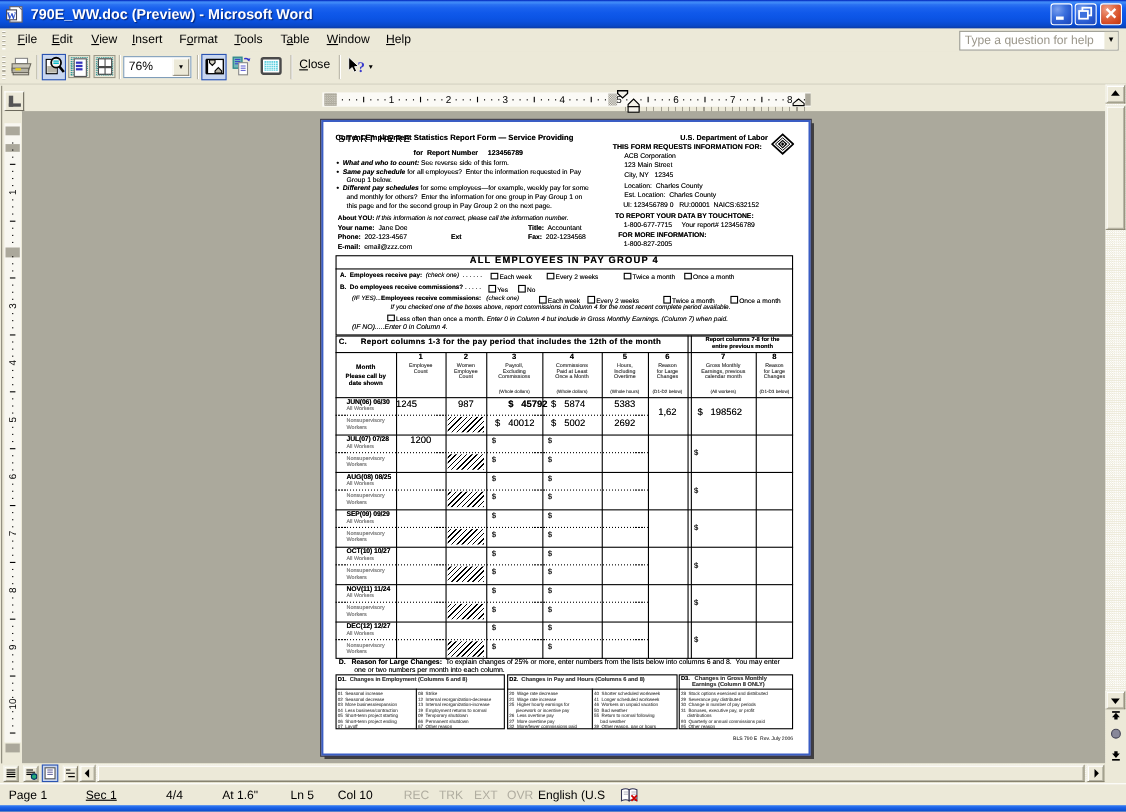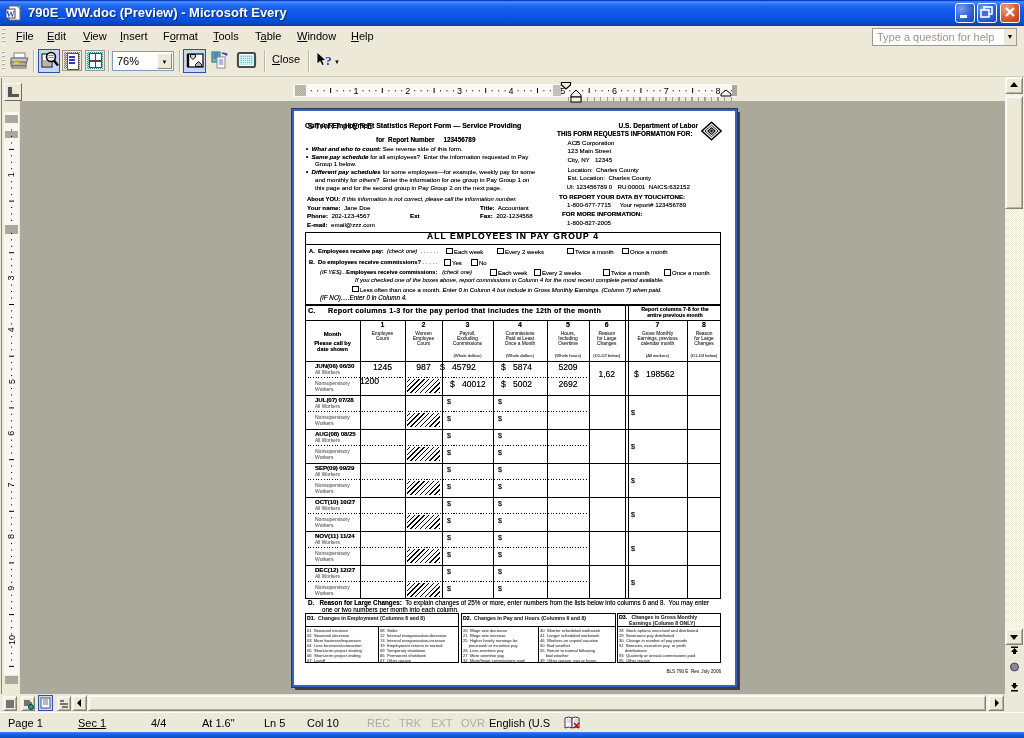--- a/index.html
+++ b/index.html
@@ -84,21 +84,21 @@
 
 <div id="titlebar" class="abs"></div>
 <div id="wicon" class="abs">
   <svg width="16" height="16" viewBox="0 0 16 16">
     <rect x="4" y="1" width="11" height="14" fill="#fff" stroke="#667"></rect>
     <path d="M4 1 h8 l3 3 v11 h-11 z" fill="#fff" stroke="#667"></path>
     <rect x="1" y="4" width="9" height="9" fill="#fff" stroke="#445"></rect>
     <text x="5.5" y="12" font-size="9" font-weight="bold" fill="#2b50c8" text-anchor="middle" font-family="Liberation Serif">W</text>
   </svg>
 </div>
-<div id="wtitle" class="abs nw">790E_WW.doc (Preview) - Microsoft Every</div>
+<div id="wtitle" class="abs nw">790E_WW.doc (Preview) - Microsoft Word</div>
 <div id="btnmin" class="abs capbtn"><svg width="18" height="16" viewBox="0 0 18 16">
       <rect x="4" y="11" width="7" height="3" fill="#fff"></rect>
     </svg></div>
 <div id="btnmax" class="abs capbtn"><svg width="18" height="16" viewBox="0 0 18 16">
       <rect x="6" y="3" width="8" height="7" fill="none" stroke="#fff" stroke-width="1.6"></rect>
       <rect x="3" y="6" width="8" height="7" fill="#3c70dd" stroke="#fff" stroke-width="1.6"></rect>
     </svg></div>
 <div id="btncls" class="abs capbtn"><svg width="18" height="17" viewBox="0 0 18 17">
       <path d="M5 4 L13 12 M13 4 L5 12" stroke="#fff" stroke-width="2.2"></path>
     </svg></div>
@@ -505,28 +505,28 @@
 <div class="t b" style="left:336px;top:213.0px;width:59px;text-align:center;font-size:7px;">7</div>
 <div class="t" style="left:336px;top:221.5px;width:59px;text-align:center;font-size:4.85px;line-height:5.35px;white-space:normal;color:#444;">Gross Monthly<br>Earnings, previous<br>calendar month</div>
 <div class="t" style="left:336px;top:243.5px;width:59px;text-align:center;font-size:4.2px;white-space:normal;color:#444;">(All workers)</div>
 <div class="t b" style="left:395px;top:213.0px;width:34px;text-align:center;font-size:7px;">8</div>
 <div class="t" style="left:395px;top:221.5px;width:34px;text-align:center;font-size:4.85px;line-height:5.35px;white-space:normal;color:#444;">Reason<br>for Large<br>Changes</div>
 <div class="t" style="left:395px;top:243.5px;width:34px;text-align:center;font-size:4.2px;white-space:normal;color:#444;">(D1-D3 below)</div>
 <div class="t b" style="left:23px;top:253.5px;font-size:6.2px;letter-spacing:-0.1px;">JUN(06) 06/30</div>
 <div class="t" style="left:23px;top:261.0px;font-size:4.9px;color:#888;">All Workers</div>
 <div class="t" style="left:23px;top:270.5px;font-size:5px;line-height:6.4px;color:#888;">Nonsupervisory<br>Workers</div>
 <div class="" style="left:115px;top:269.5px;width:33px;height:14.0px;background:repeating-linear-gradient(-45deg,#000 0 1px,transparent 1px 3.4px);"></div>
-<div class="t" style="left:68px;top:255.0px;width:45px;text-align:center;font-size:8.6px;">1245</div>
-<div class="t" style="left:68px;top:269px;width:45px;font-size:8.6px;">1200</div>
+<div class="t" style="left:68px;top:255.0px;width:45px;text-align:left;font-size:8.6px;">1245</div>
+<div class="t" style="left:68px;top:288px;width:45px;text-align:center;font-size:8.6px;">1200</div>
 <div class="t" style="left:113px;top:255.0px;width:37px;text-align:center;font-size:8.6px;">987</div>
-<div class="t" style="left:148px;top:255.0px;font-size:8.6px;">$&nbsp;&nbsp;&nbsp;45792</div>
+<div class="t" style="left:170px;top:255.0px;font-size:8.6px;font-weight:bold;">$&nbsp;&nbsp;&nbsp;45792</div>
 <div class="t" style="left:158px;top:272.0px;font-size:8.6px;">$&nbsp;&nbsp;&nbsp;40012</div>
 <div class="t" style="left:209px;top:255.0px;font-size:8.6px;">$&nbsp;&nbsp;&nbsp;5874</div>
 <div class="t" style="left:209px;top:272.0px;font-size:8.6px;">$&nbsp;&nbsp;&nbsp;5002</div>
-<div class="t" style="left:255px;top:255.0px;width:42px;text-align:center;font-size:8.6px;">5209</div>
+<div class="t" style="left:255px;top:255.0px;width:42px;text-align:center;font-size:8.6px;">5383</div>
 <div class="t" style="left:255px;top:272.0px;width:42px;text-align:center;font-size:8.6px;">2692</div>
 <div class="t" style="left:297px;top:262.0px;width:35.5px;text-align:center;font-size:8.6px;">1,62</div>
 <div class="t" style="left:342px;top:261.5px;font-size:8.6px;">$&nbsp;&nbsp;&nbsp;198562</div>
 <div class="t b" style="left:23px;top:287.5px;font-size:6.2px;letter-spacing:-0.1px;">JUL(07) 07/28</div>
 <div class="t" style="left:23px;top:295.0px;font-size:4.9px;color:#888;">All Workers</div>
 <div class="t" style="left:23px;top:304.5px;font-size:5px;line-height:6.4px;color:#888;">Nonsupervisory<br>Workers</div>
 <div class="" style="left:115px;top:303.5px;width:33px;height:14.0px;background:repeating-linear-gradient(-45deg,#000 0 1px,transparent 1px 3.4px);"></div>
 <div class="t" style="left:155px;top:289.5px;font-size:7px;">$</div>
 <div class="t" style="left:155px;top:306.5px;font-size:7px;">$</div>
 <div class="t" style="left:206px;top:289.5px;font-size:7px;">$</div>

